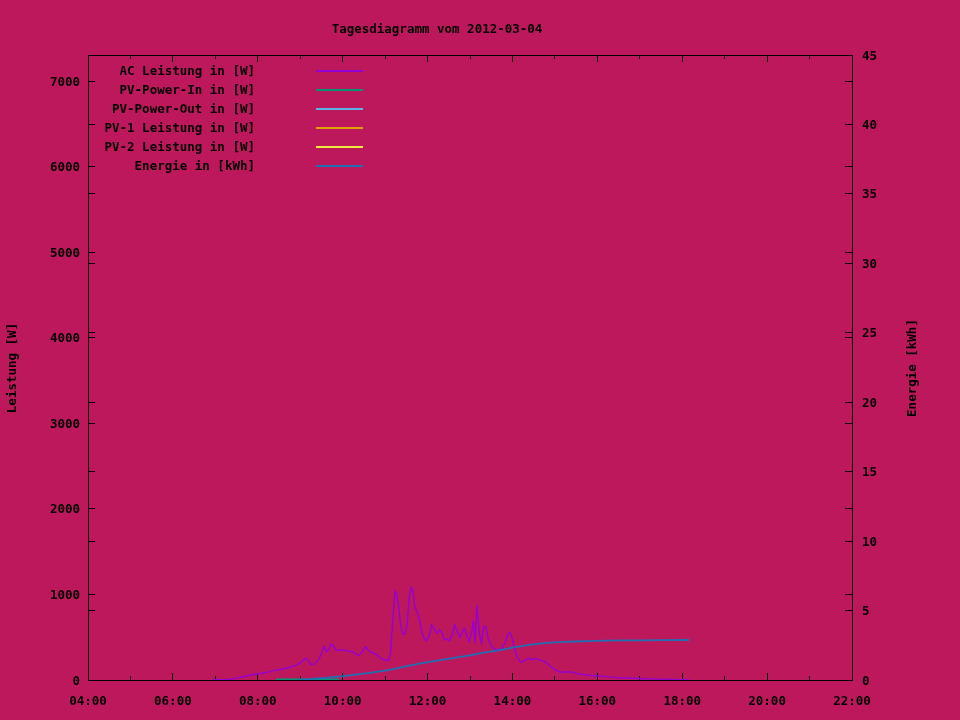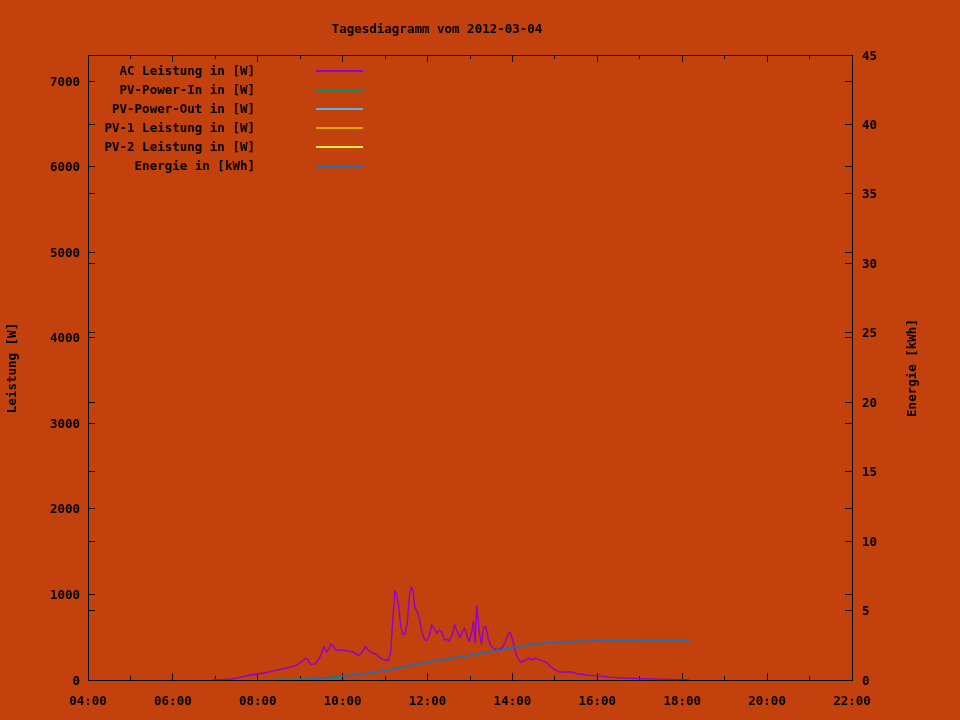--- a/index.html
+++ b/index.html
@@ -1,17 +1,17 @@
 <!DOCTYPE html>
 <html><head>
 <meta charset="utf-8">
 <style>
   html,body{margin:0;padding:0;background:#fff;}
   #screen{
-    position:relative;width:960px;height:720px;background:#c2410c;overflow:hidden;
+    position:relative;width:960px;height:720px;background:#be185d;overflow:hidden;
     font-family:"DejaVu Sans Mono","Liberation Mono",monospace;
   }
   svg text{
     font-family:"DejaVu Sans Mono","Liberation Mono",monospace;
     font-weight:bold;fill:#000;
   }
   .tick-label{font-size:12.5px;}
   .title-text{font-size:12.5px;}
   .axis-title{font-size:12.5px;}
   .legend-label{font-size:12.5px;}

